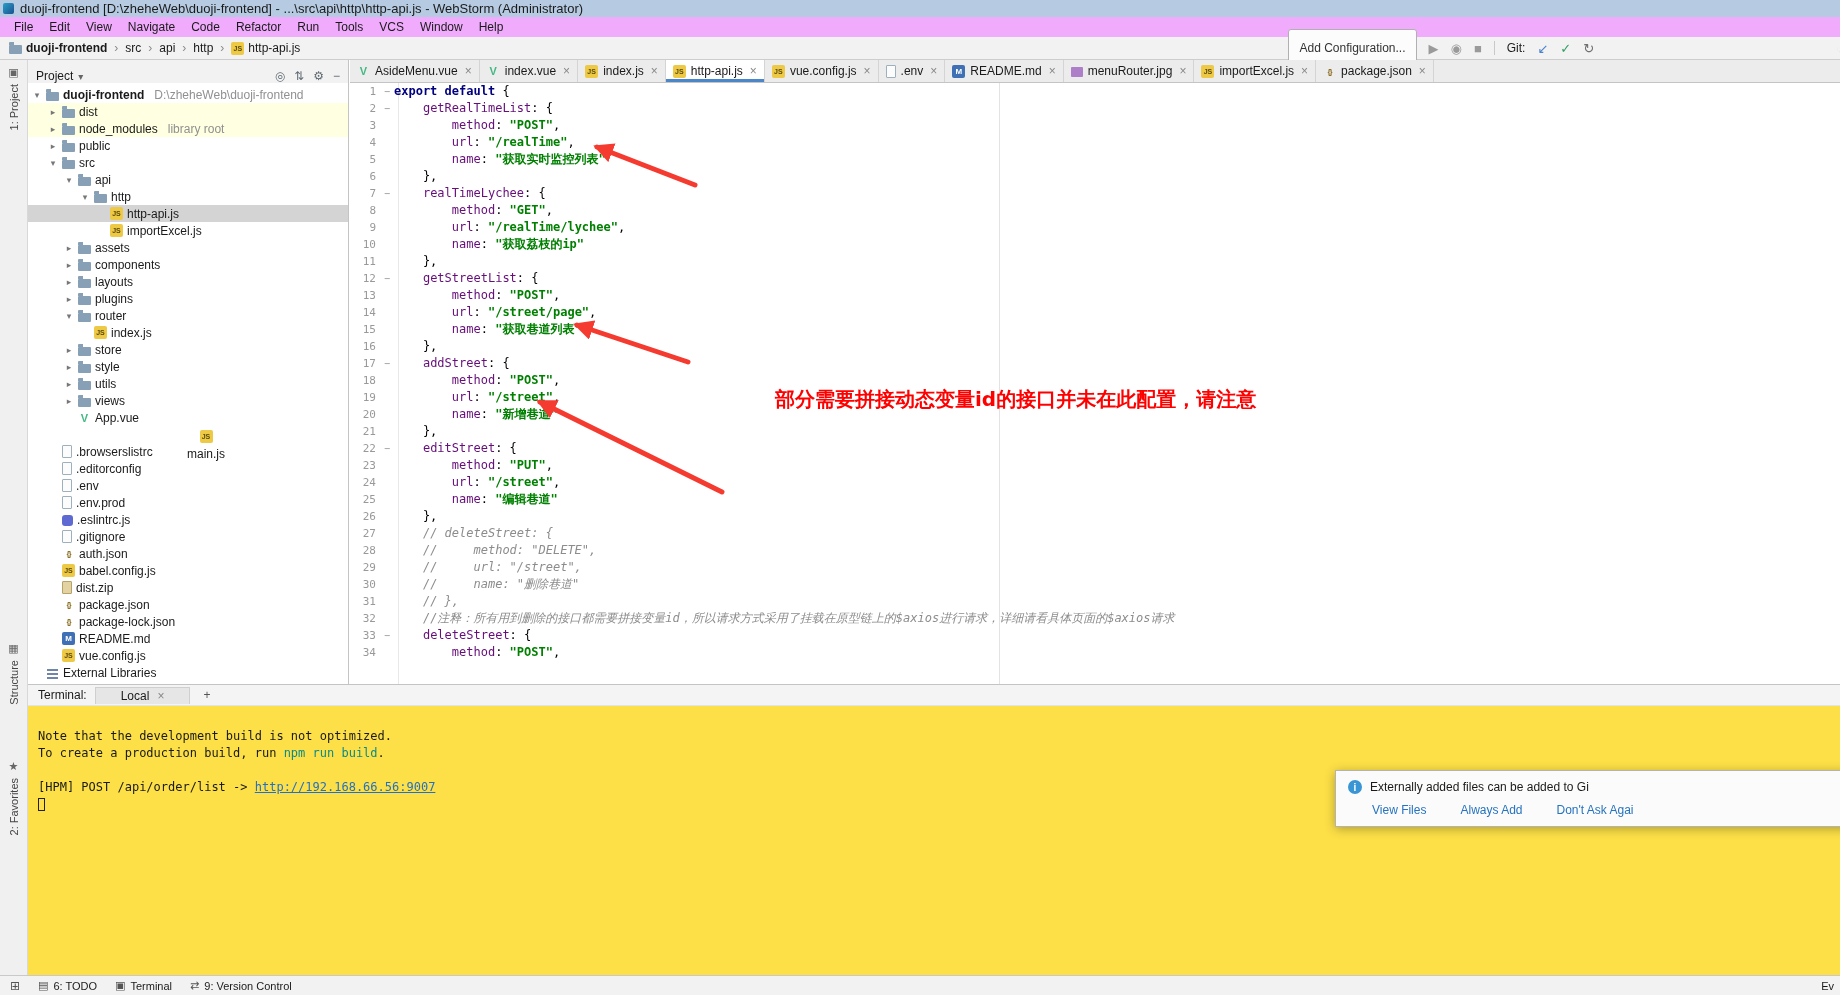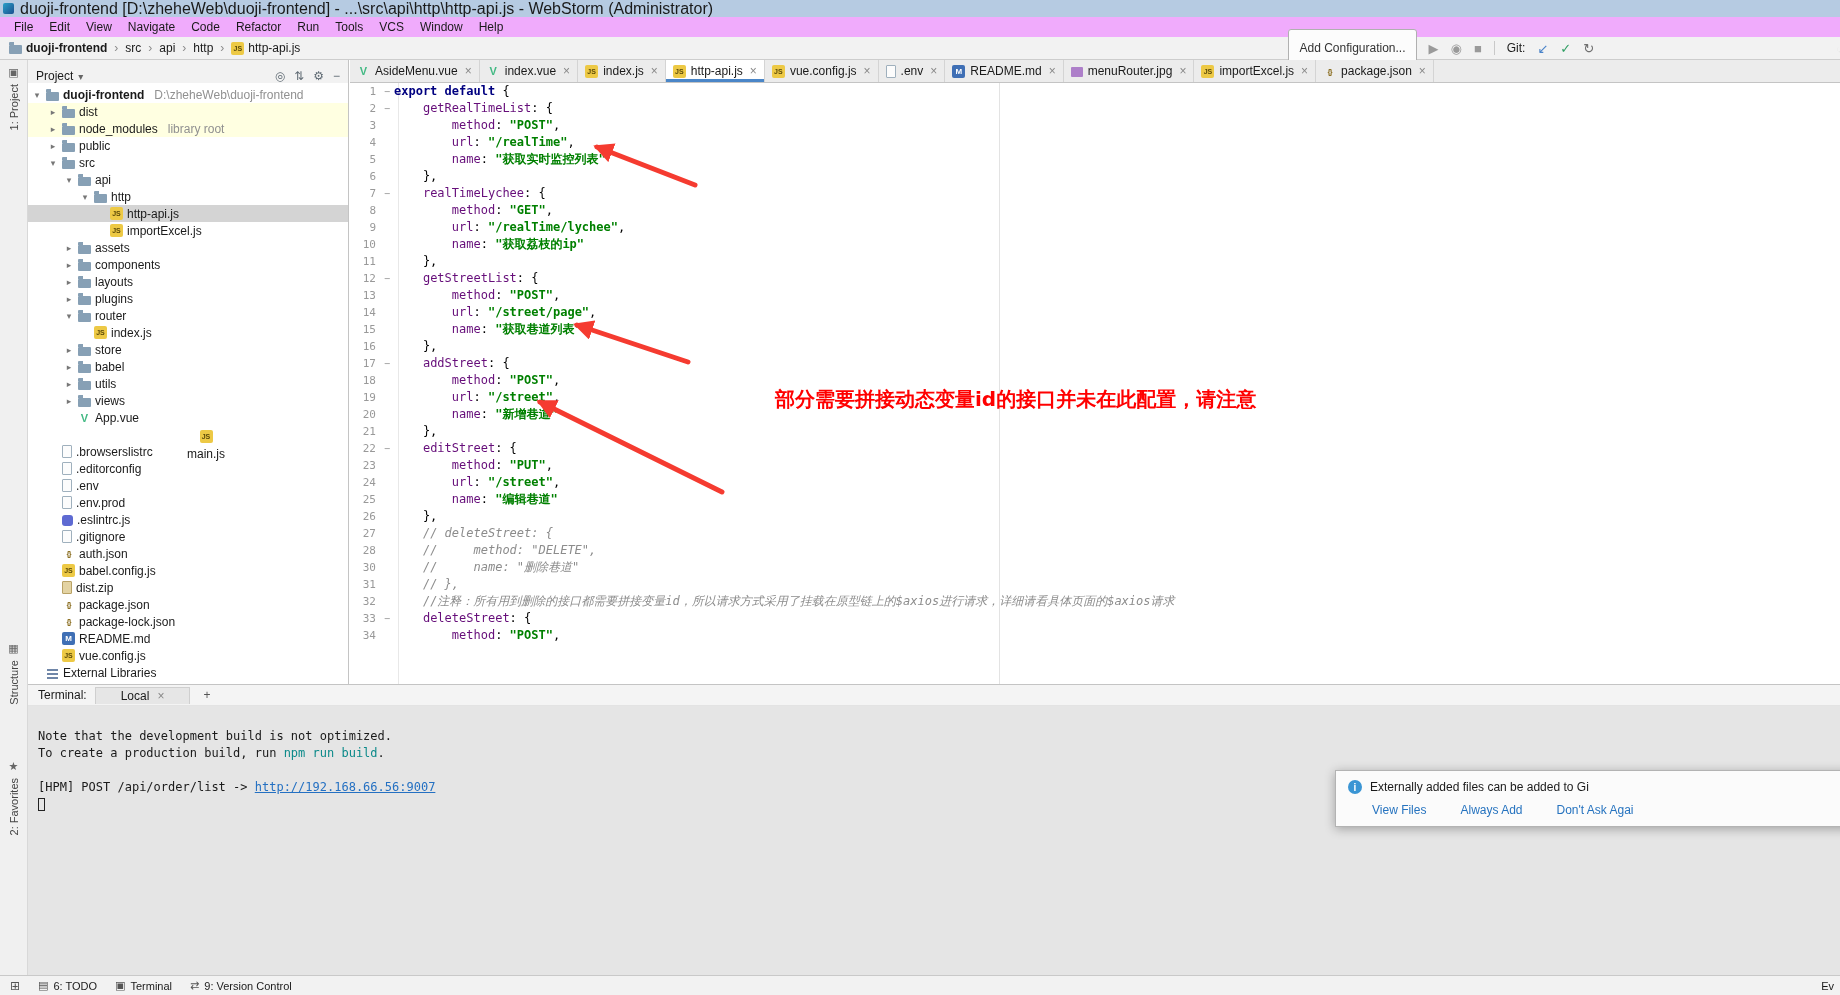--- a/index.html
+++ b/index.html
@@ -2,21 +2,21 @@
 <html><head>
 <meta charset="utf-8">
 <style>
   *{margin:0;padding:0;box-sizing:border-box}
   html,body{width:1840px;height:995px}
   body{position:relative;overflow:hidden;background:#fff;color:#1a1a1a;
        font-family:"Liberation Sans","DejaVu Sans",sans-serif;font-size:12px}
   .b{font-weight:bold}
 
   
-  .titlebar{position:absolute;top:0;left:0;right:0;height:17px;background:#b6cbe2;display:flex;align-items:center;gap:6px;padding-left:3px;font-size:16px}
+  .titlebar{position:absolute;top:0;left:0;right:0;height:17px;background:#b6cbe2;display:flex;align-items:center;gap:6px;padding-left:3px;font-size:13px}
   .app-icon{width:11px;height:11px;border-radius:2px;background:linear-gradient(135deg,#29a0c8,#1b4f8f);flex:none}
   .menubar{position:absolute;top:17px;left:0;right:0;height:20px;background:#f0abfc;display:flex;align-items:center;padding-left:6px}
   .menu-item{padding:3px 8px;cursor:default}
   .toolbar{position:absolute;top:37px;left:0;right:0;height:23px;background:#f2f2f2;border-bottom:1px solid #cdcdcd;display:flex;align-items:center;padding:0 6px}
   .breadcrumbs{display:flex;align-items:center;gap:2px}
   .crumb{display:flex;align-items:center;gap:4px;padding:1px 3px}
   .crumb-sep{color:#8b8b8b;padding:0 2px}
   .toolbar-right{margin-left:auto;display:flex;align-items:center;gap:12px}
   .add-config-btn{background:#fcfcfc;border:1px solid #b0b0b0;border-radius:3px;padding:11px 10px;font-size:12px;font-family:inherit;color:#333}
   .ic-group{display:flex;align-items:center;gap:12px}
@@ -80,21 +80,21 @@
   .ct{flex:none;white-space:pre}
   .tok-kw{color:#000080;font-weight:bold}
   .tok-prop{color:#660e7a}
   .tok-str{color:#008000;font-weight:bold}
   .tok-pl{color:#000}
   .tok-cm{color:#8c8c8c;font-style:italic}
   .arrows{position:absolute;inset:0;width:100%;height:100%;pointer-events:none;z-index:3}
   .annotation{position:absolute;left:425px;top:303px;font-size:20px;font-weight:bold;z-index:4;white-space:nowrap;font-family:"DejaVu Sans","Liberation Sans",sans-serif}
 
   
-  .terminal{position:absolute;left:28px;right:0;top:624px;bottom:0;background:#e5e5e5;border-top:1px solid #c4c4c4}
+  .terminal{position:absolute;left:28px;right:0;top:624px;bottom:0;background:#fde047;border-top:1px solid #c4c4c4}
   .term-header{height:21px;display:flex;align-items:center;gap:8px;padding-left:10px;background:#f4f4f4;border-bottom:1px solid #e3e3e3}
   .term-tab{display:flex;align-items:center;gap:6px;padding:1px 25px;background:#e6e6e6;border:1px solid #cfcfcf;border-bottom:none}
   .term-plus{color:#555;padding:0 5px}
   .term-plus::before{content:"+"}
   .term-out{padding:22px 0 0 10px;font-family:"DejaVu Sans Mono","Liberation Mono",monospace;font-size:12px}
   .tl{height:17px;line-height:17px;white-space:pre}
   .tcmd{color:#0c8a8a}
   .tlink{color:#2470c2;text-decoration:underline}
   .cursor-box{display:inline-block;width:7px;height:13px;border:1px solid #222;vertical-align:middle}
 
@@ -282,21 +282,21 @@
           <span class="tree-label">index.js</span>
         </div>
         <div class="tree-row" style="padding-left: 36px;">
           <span class="tree-arrow">▸</span>
           <span class="ic ic-folder"></span>
           <span class="tree-label">store</span>
         </div>
         <div class="tree-row" style="padding-left: 36px;">
           <span class="tree-arrow">▸</span>
           <span class="ic ic-folder"></span>
-          <span class="tree-label">babel</span>
+          <span class="tree-label">style</span>
         </div>
         <div class="tree-row" style="padding-left: 36px;">
           <span class="tree-arrow">▸</span>
           <span class="ic ic-folder"></span>
           <span class="tree-label">utils</span>
         </div>
         <div class="tree-row" style="padding-left: 36px;">
           <span class="tree-arrow">▸</span>
           <span class="ic ic-folder"></span>
           <span class="tree-label">views</span>
@@ -573,20 +573,25 @@
           </div>
           <div class="cl">
             <span class="ln">27</span>
             <span class="fold"></span>
             <span class="ct"><span class="tok-pl">    </span><span class="tok-cm">// deleteStreet: {</span></span>
           </div>
           <div class="cl">
             <span class="ln">28</span>
             <span class="fold"></span>
             <span class="ct"><span class="tok-pl">    </span><span class="tok-cm">//     method: "DELETE",</span></span>
+          </div>
+          <div class="cl">
+            <span class="ln">29</span>
+            <span class="fold"></span>
+            <span class="ct"><span class="tok-pl">    </span><span class="tok-cm">//     url: "/street",</span></span>
           </div>
           <div class="cl">
             <span class="ln">30</span>
             <span class="fold"></span>
             <span class="ct"><span class="tok-pl">    </span><span class="tok-cm">//     name: "删除巷道"</span></span>
           </div>
           <div class="cl">
             <span class="ln">31</span>
             <span class="fold"></span>
             <span class="ct"><span class="tok-pl">    </span><span class="tok-cm">// },</span></span>

